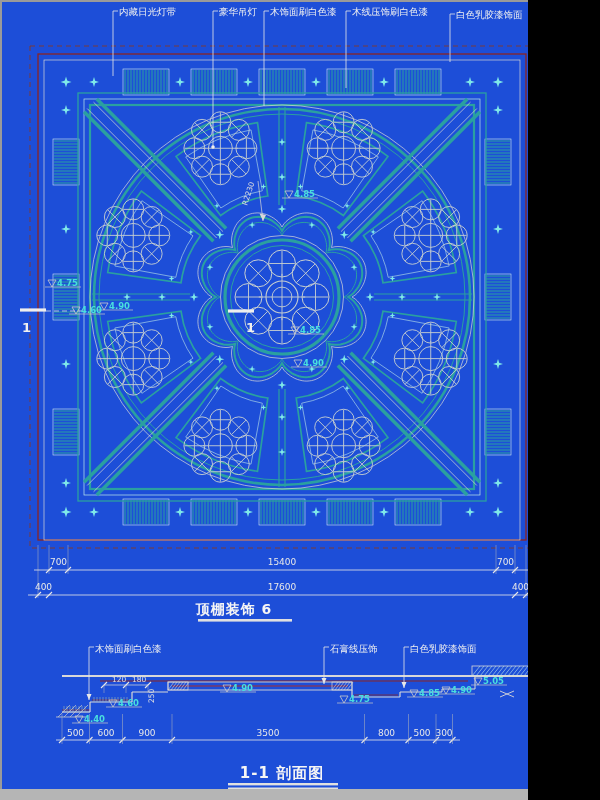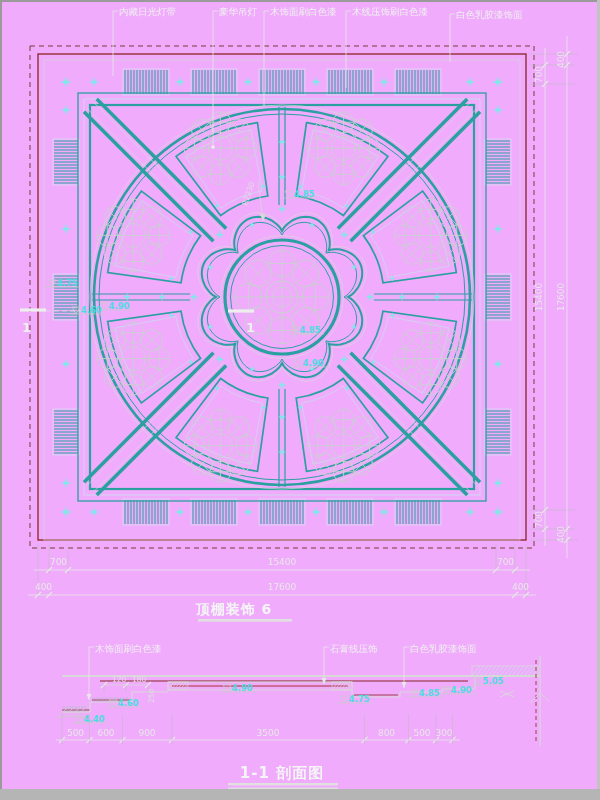--- a/index.html
+++ b/index.html
@@ -1,16 +1,16 @@
 <!DOCTYPE html>
 <html><head>
 <meta charset="utf-8">
 <style>
   html,body{margin:0;padding:0;background:#000;}
-  #stage{position:relative;width:600px;height:800px;background:#f0abfc;overflow:hidden;}
+  #stage{position:relative;width:528px;height:800px;background:#1d4ed8;overflow:hidden;}
   svg{display:block;}
   text{font-family:"DejaVu Sans","Liberation Sans",sans-serif;}
   .lbl{fill:#f0f0f0;font-size:9.5px;}
   .dim{fill:#e8e8e8;font-size:9px;}
   .dimsm{fill:#e0e0e0;font-size:7.5px;}
   .elev{fill:#49dede;font-size:8.5px;font-weight:bold;}
   .title{fill:#f5f5f5;font-size:14px;font-weight:bold;letter-spacing:1px;}
   .title2{fill:#f5f5f5;font-size:15px;font-weight:bold;letter-spacing:1px;}
   .mark{fill:#f0f0f0;font-size:13px;font-weight:bold;}
 </style>

